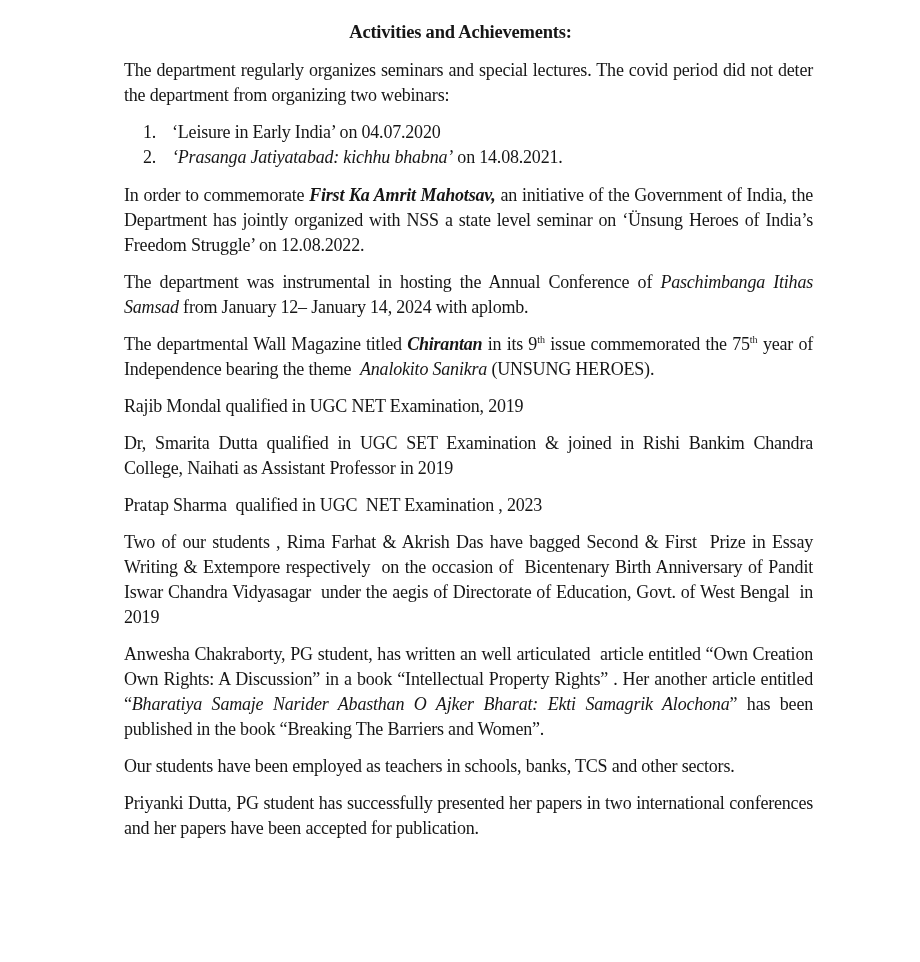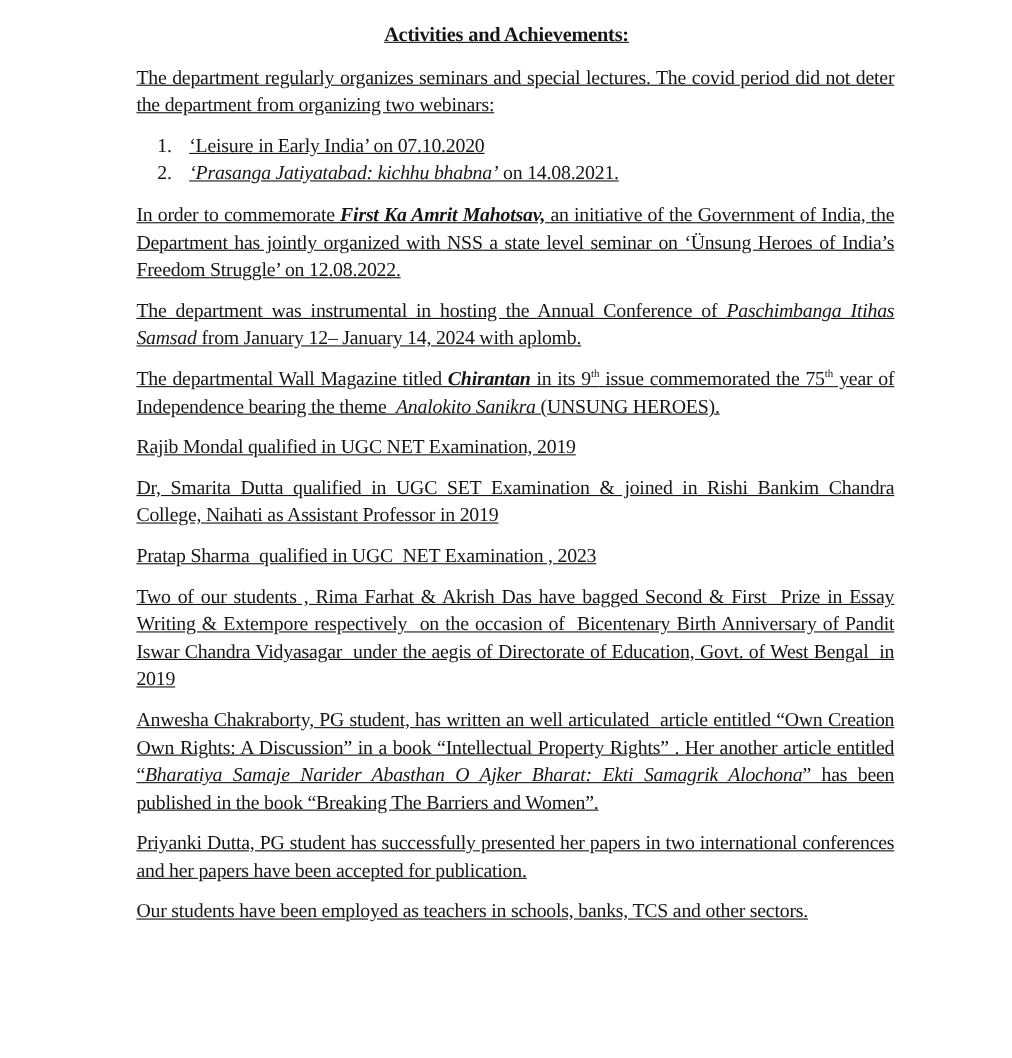--- a/index.html
+++ b/index.html
@@ -8,21 +8,20 @@
     height: 962px;
     box-sizing: border-box;
     background: #ffffff;
     color: #161616;
     font-family: "Liberation Serif", "DejaVu Serif", serif;
     font-size: 18px;
     letter-spacing: -0.2px;
     line-height: 25px;
     padding: 20px 107px 0 108px;
     overflow: hidden;
-    text-decoration: underline;
   }
   .title {
     font-size: 18.5px;
     font-weight: 700;
     text-align: center;
     margin: 0 0 13px 0;
   }
   .para {
     margin: 0 0 12px 16px;
     text-align: justify;
@@ -50,38 +49,38 @@
 </head>
 <body>
 
 <div class="page">
 
   <h1 class="title">Activities and Achievements:</h1>
 
   <p class="para"><span>The department regularly organizes seminars and special lectures. The covid period did not deter the department from organizing two webinars:</span></p>
 
   <div class="list">
-    <div class="li"><span class="num">1.</span><span>‘Leisure in Early India’ on 07.10.2020</span></div>
+    <div class="li"><span class="num">1.</span><span>‘Leisure in Early India’ on 04.07.2020</span></div>
     <div class="li"><span class="num">2.</span><span class="it">‘Prasanga Jatiyatabad: kichhu bhabna’</span><span> on 14.08.2021.</span></div>
   </div>
 
   <p class="para"><span>In order to commemorate </span><span class="bi">First Ka Amrit Mahotsav,</span><span> an initiative of the Government of India, the Department has jointly organized with NSS a state level seminar on ‘Ünsung Heroes of India’s Freedom Struggle’ on 12.08.2022.</span></p>
 
   <p class="para"><span>The department was instrumental in hosting the Annual Conference of </span><span class="it">Paschimbanga Itihas Samsad</span><span> from January 12– January 14, 2024 with aplomb.</span></p>
 
   <p class="para"><span>The departmental Wall Magazine titled </span><span class="bi">Chirantan</span><span> in its 9</span><span class="sup">th</span><span> issue commemorated the 75</span><span class="sup">th</span><span> year of Independence bearing the theme&nbsp; </span><span class="it">Analokito Sanikra</span><span> (UNSUNG HEROES).</span></p>
 
 
   <p class="para"><span>Rajib Mondal qualified in UGC NET Examination, 2019</span></p>
 
   <p class="para"><span>Dr, Smarita Dutta qualified in UGC SET Examination &amp; joined in Rishi Bankim Chandra College, Naihati as Assistant Professor in 2019</span></p>
 
   <p class="para"><span>Pratap Sharma&nbsp; qualified in UGC&nbsp; NET Examination , 2023</span></p>
 
   <p class="para"><span>Two of our students , Rima Farhat &amp; Akrish Das have bagged Second &amp; First&nbsp; Prize in Essay Writing &amp; Extempore respectively&nbsp; on the occasion of&nbsp; Bicentenary Birth Anniversary of Pandit Iswar Chandra Vidyasagar&nbsp; under the aegis of Directorate of Education, Govt. of West Bengal&nbsp; in 2019</span></p>
 
   <p class="para"><span>Anwesha Chakraborty, PG student, has written an well articulated&nbsp;  article entitled “Own Creation Own Rights: A Discussion” in a book “Intellectual Property Rights” . Her another article entitled “</span><span class="it">Bharatiya Samaje Narider Abasthan O Ajker Bharat: Ekti Samagrik Alochona</span><span>” has been published in the book “Breaking The Barriers and Women”.</span></p>
 
+  <p class="para"><span>Our students have been employed as teachers in schools, banks, TCS and other sectors.</span></p>
+
   <p class="para"><span>Priyanki Dutta, PG student has successfully presented her papers in two international conferences and her papers have been accepted for publication.</span></p>
-
-  <p class="para"><span>Our students have been employed as teachers in schools, banks, TCS and other sectors.</span></p>
 
 </div>
 
 </body></html>

